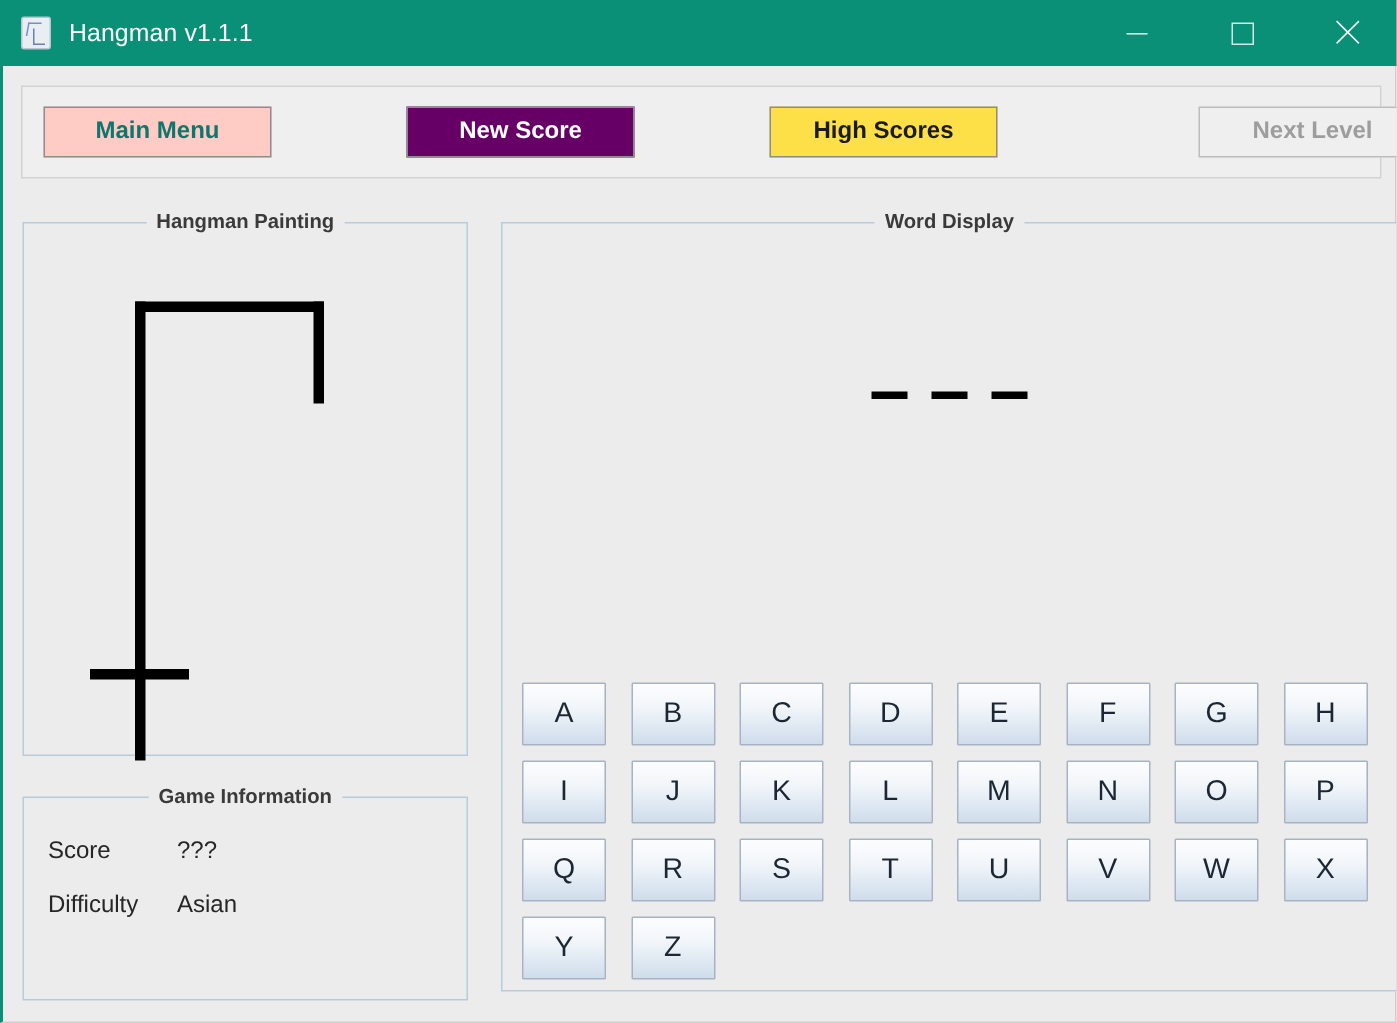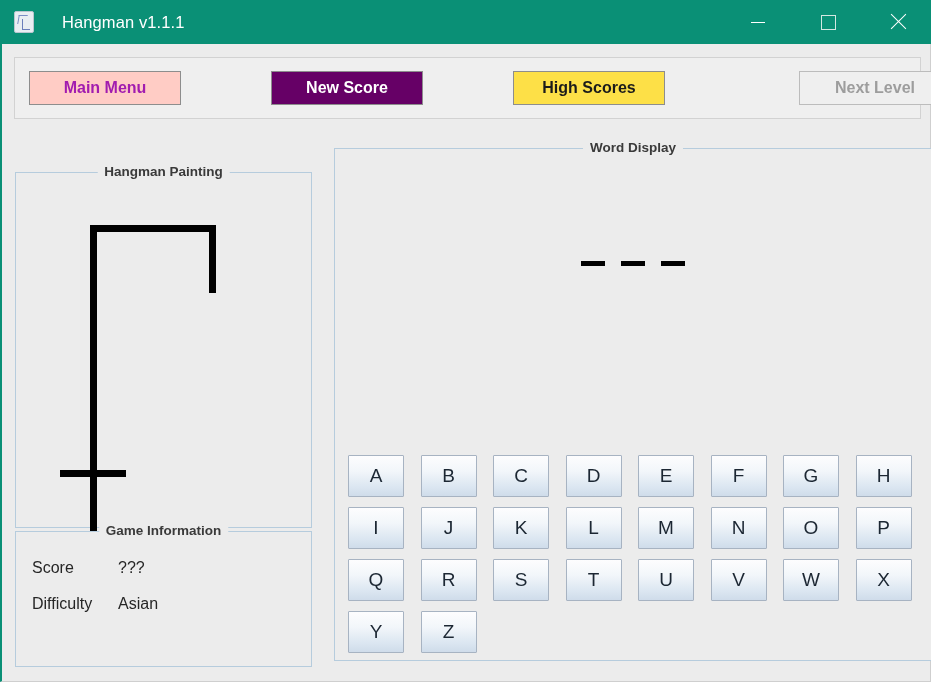--- a/index.html
+++ b/index.html
@@ -56,21 +56,21 @@
     content: "";
     position: absolute;
     right: 3px; top: 7px;
     width: 7px; height: 10px;
     border-left: 1.5px solid #6b7fbb;
     border-bottom: 1.5px solid #6b7fbb;
   }
   .title-text {
     color: #ffffff;
     font-size: 16.5px;
-    margin-left: 28px;
+    margin-left: 12px;
     letter-spacing: 0.1px;
     white-space: nowrap;
   }
   .win-controls {
     margin-left: auto;
     display: flex;
     height: 44px;
   }
   .win-btn {
     width: 70px;
@@ -123,21 +123,21 @@
     font-size: 16px;
     font-weight: bold;
     font-family: "Liberation Sans", sans-serif;
     display: flex;
     align-items: center;
     justify-content: center;
     cursor: pointer;
     padding: 0 10px;
     white-space: nowrap;
   }
-  .tbtn-main    { position: absolute; left: 14px;  width: 152px; background: #ffccc5; color: #a21caf; }
+  .tbtn-main    { position: absolute; left: 14px;  width: 152px; background: #ffccc5; color: #0f766e; }
   .tbtn-new     { position: absolute; left: 256px; width: 152px; background: #660066; color: #ffffff; }
   .tbtn-scores  { position: absolute; left: 498px; width: 152px; background: #fde047; color: #1b1b1b; }
   .tbtn-next    { position: absolute; left: 740px; width: 152px; background: #efefef; color: #9d9d9d; border-color: #bcbcbc; cursor: default; margin-left: 44px; }
 
   
   .group {
     position: absolute;
     border: 1px solid #b6ccdd;
     background: #ececec;
   }
@@ -147,21 +147,21 @@
     left: 50%;
     transform: translateX(-50%);
     background: #ececec;
     padding: 0 7px;
     font-size: 13.5px;
     font-weight: bold;
     color: #3a3a3a;
     white-space: nowrap;
   }
 
-  #painting-group { left: 13px; top: 148px; width: 297px; height: 356px; margin-top: 24px; }
+  #painting-group { left: 13px; top: 148px; width: 297px; height: 356px; }
   #info-group     { left: 13px; top: 531px; width: 297px; height: 136px; padding-left: 27px; }
   #word-group     { left: 332px; top: 148px; width: 598px; height: 513px; }
 
   
   .gallows {
     position: absolute;
     left: 0; top: 0;
     width: 100%; height: 100%;
   }
   .bar { position: absolute; background: #000000; }

